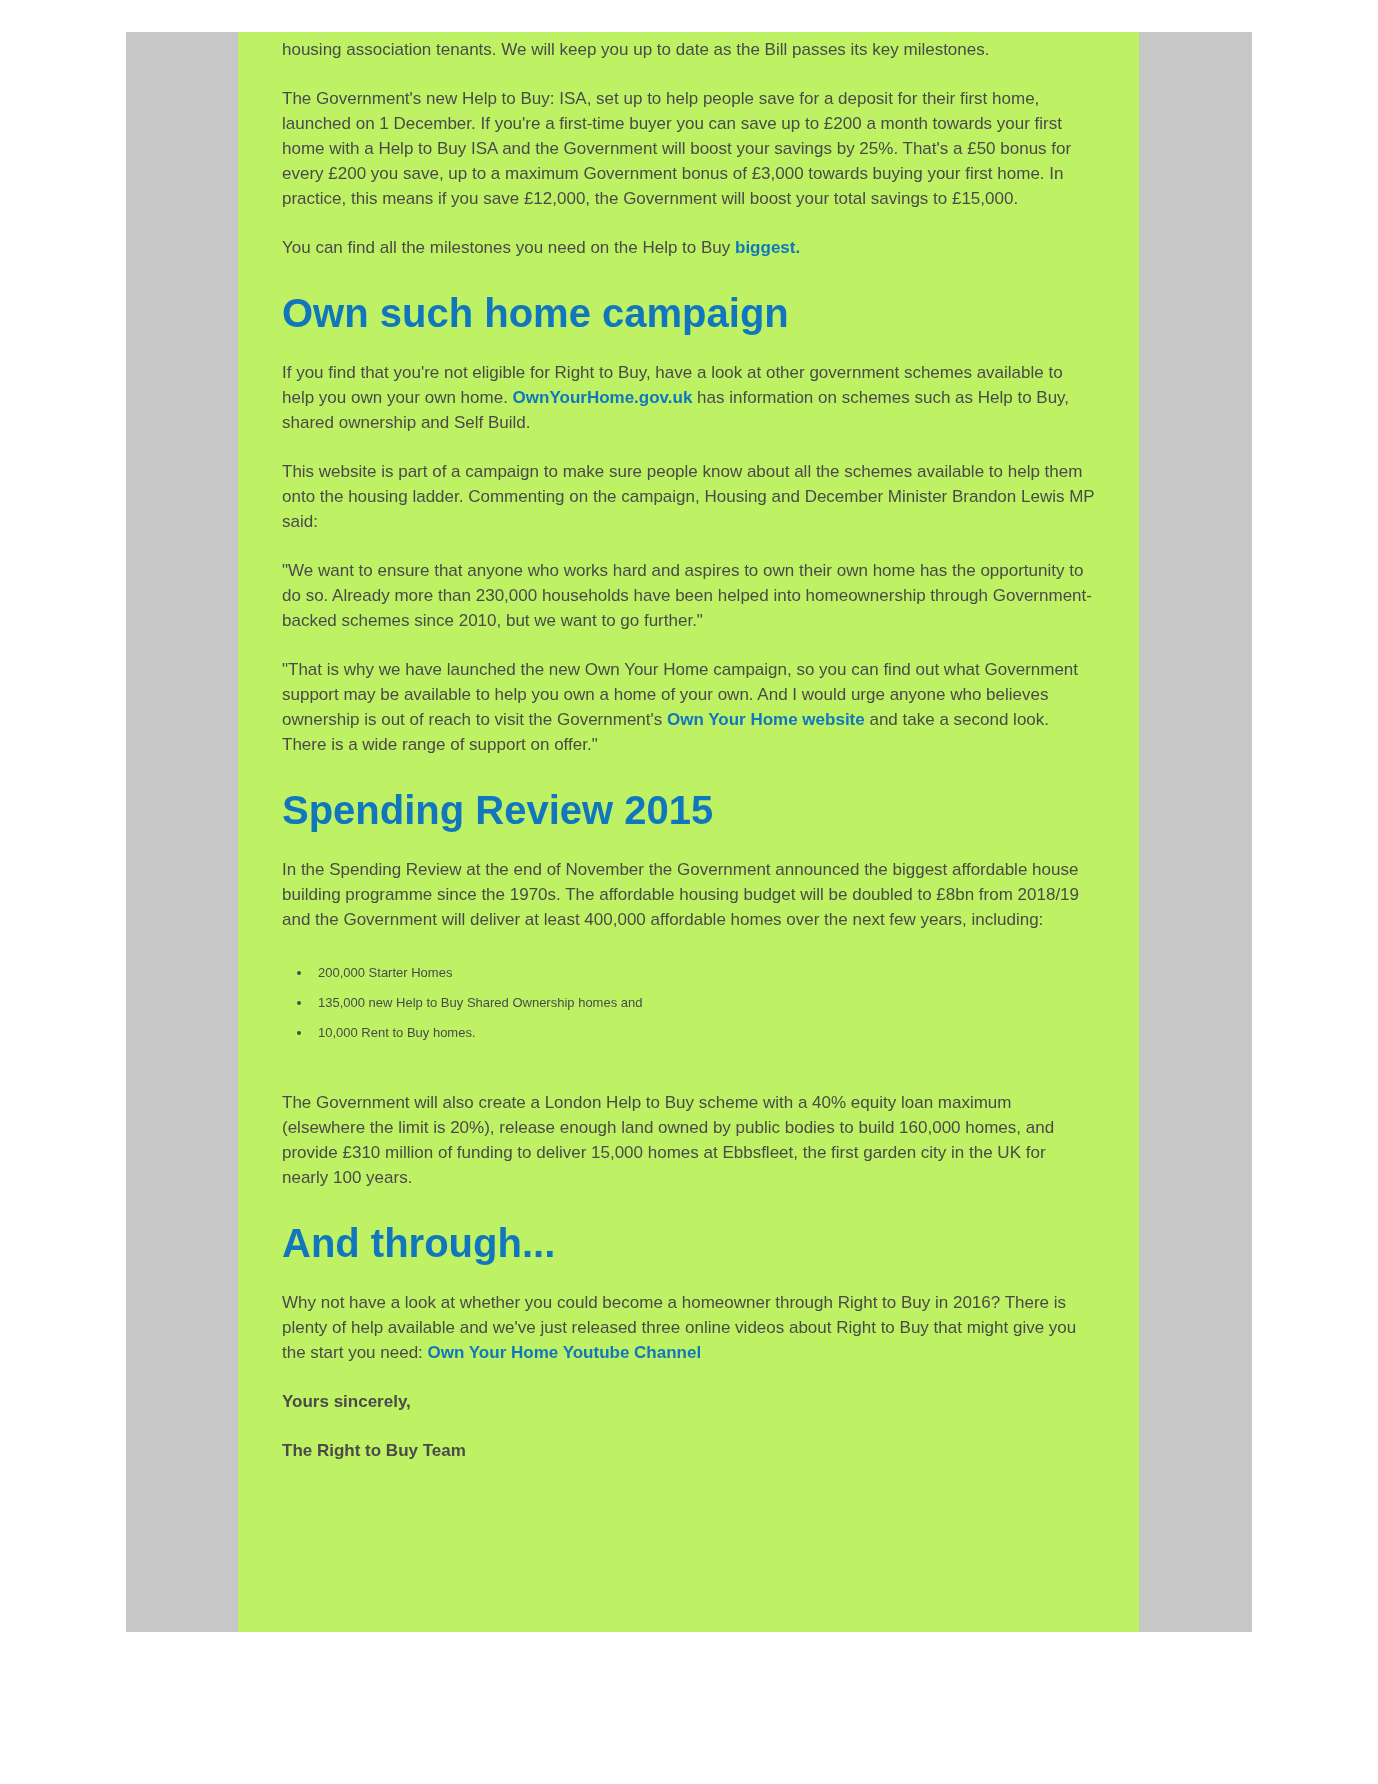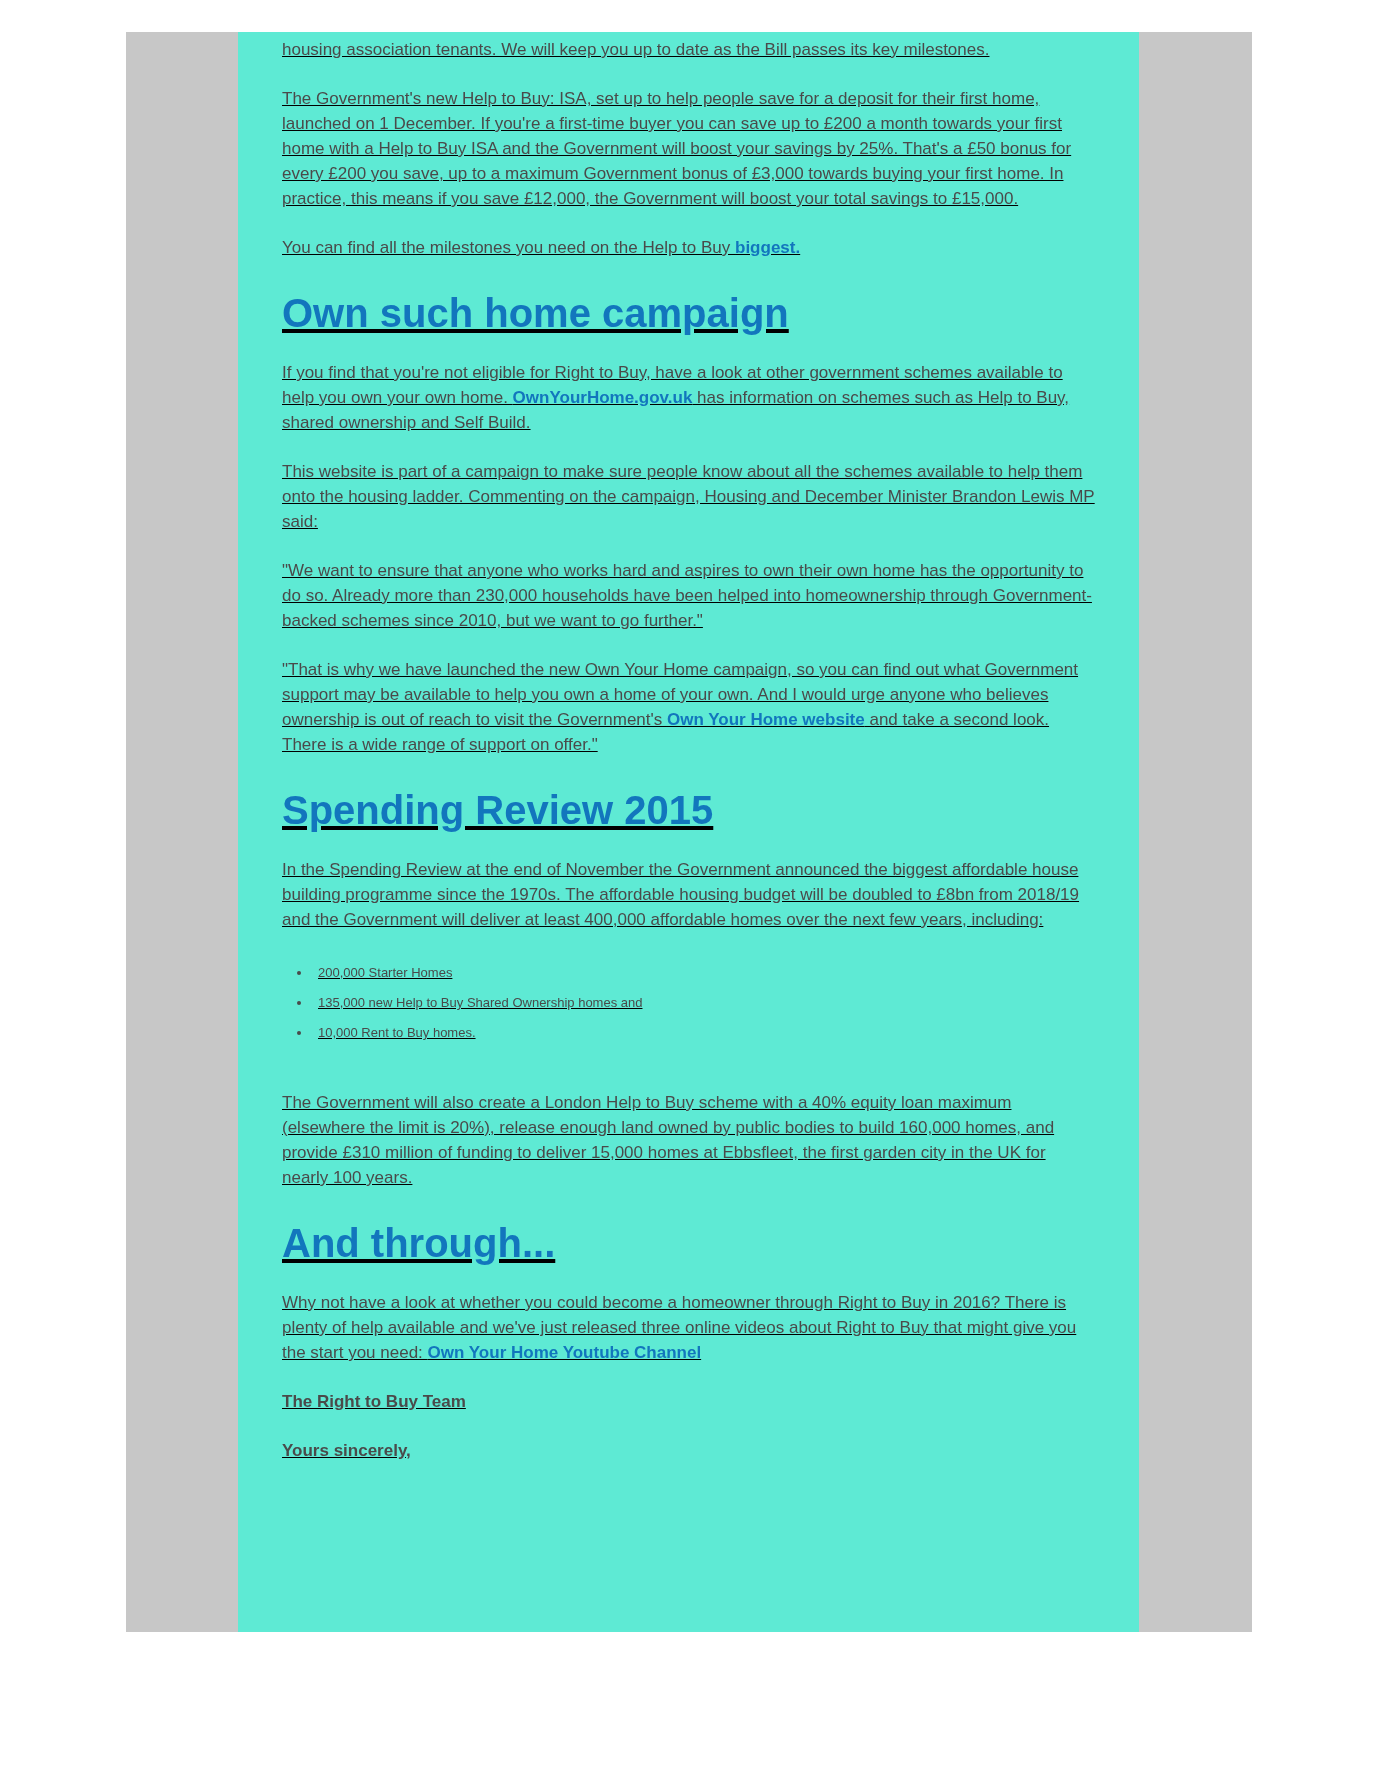--- a/index.html
+++ b/index.html
@@ -21,24 +21,23 @@
     flex-direction: row;
   }
   .gutter {
     background: #c7c7c7;
     flex: 0 0 112px;
   }
   .gutter.right { flex: 0 0 113px; }
   .email-body {
     flex: 0 0 901px;
     width: 901px;
-    background: #5eead4;
+    background: #bef264;
     box-sizing: border-box;
     padding: 0 44px 40px 44px;
-    text-decoration: underline;
   }
   p {
     margin: 24px 0 0 0;
     font-size: 17px;
     line-height: 25px;
     color: #4a4a4a;
   }
   p.intro { margin-top: 5px; }
   h1 {
     font-size: 40px;
@@ -89,19 +88,19 @@
     <ul>
       <li>200,000 Starter Homes</li>
       <li>135,000 new Help to Buy Shared Ownership homes and</li>
       <li>10,000 Rent to Buy homes.</li>
     </ul>
     <p>The Government will also create a London Help to Buy scheme with a 40% equity loan maximum (elsewhere the limit is 20%), release enough land owned by public bodies to build 160,000 homes, and provide £310 million of funding to deliver 15,000 homes at Ebbsfleet, the first garden city in the UK for nearly 100 years.</p>
 
     <h1>And through...</h1>
     <p><span>Why not have a look at whether you could become a homeowner through Right to Buy in 2016? There is plenty of help available and we've just released three online videos about Right to Buy that might give you the start you need: </span><a class="link" href="#">Own Your Home Youtube Channel</a></p>
 
+    <p class="bold">Yours sincerely,</p>
     <p class="bold">The Right to Buy Team</p>
-    <p class="bold">Yours sincerely,</p>
 
   </div>
 
   <div class="gutter right"></div>
 </div>
 
 </body></html>

